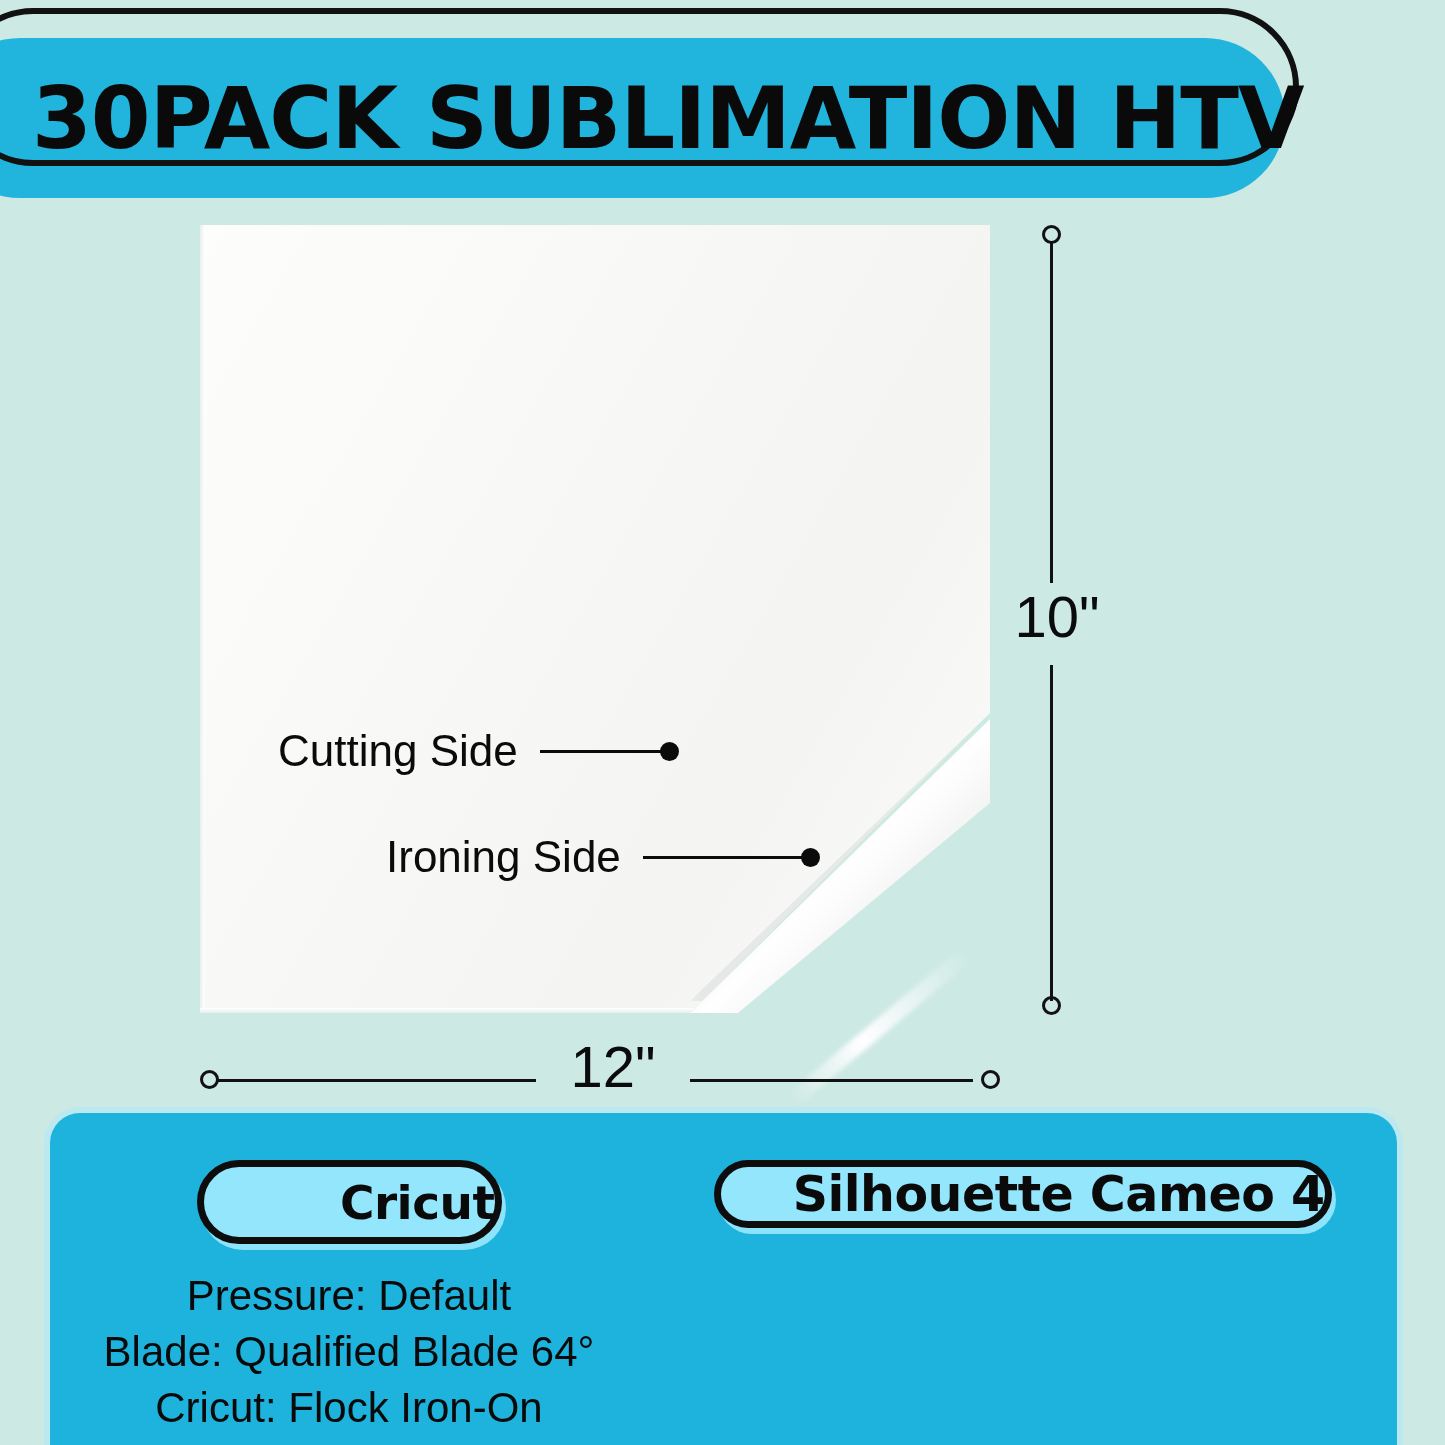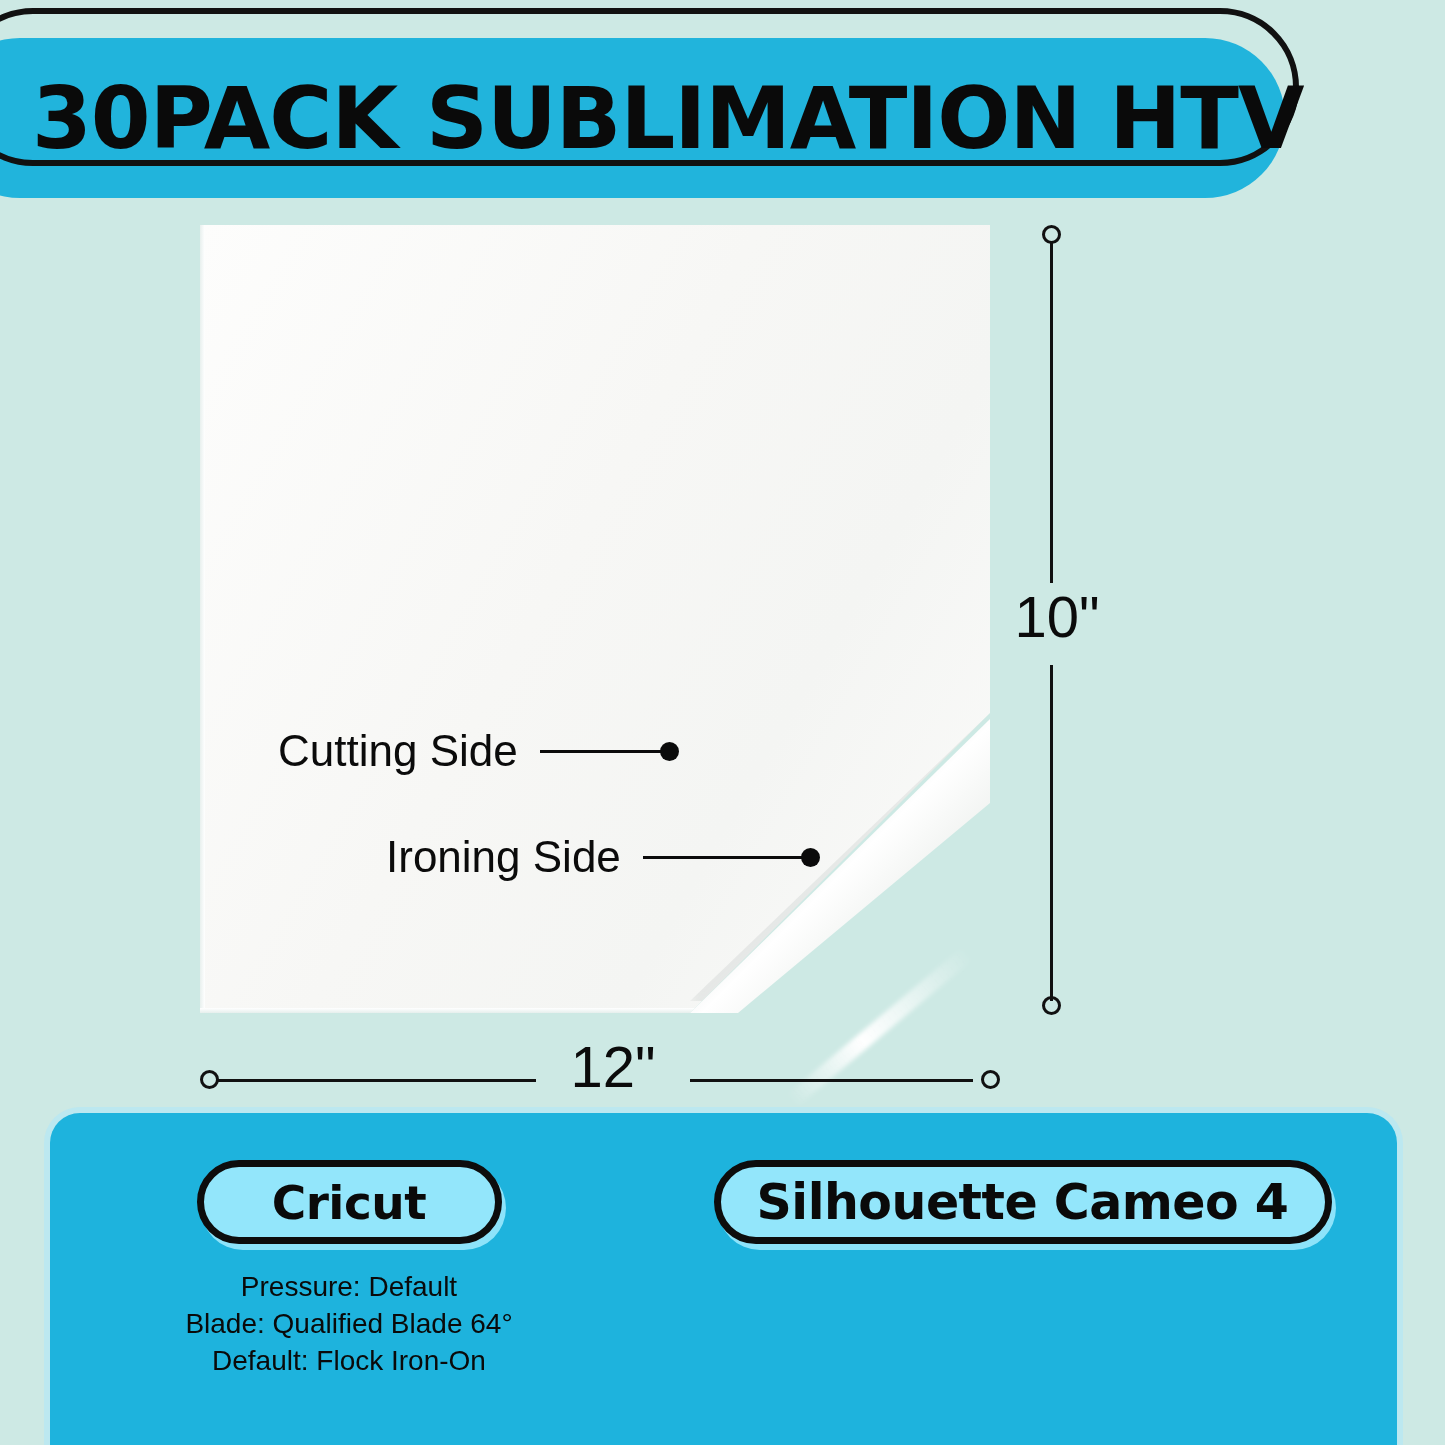--- a/index.html
+++ b/index.html
@@ -279,48 +279,48 @@
     align-items: center;
   }
   .col-cricut { flex: 0 0 598px; }
   .col-silhouette { flex: 1 1 auto; }
 
   .pill {
     position: relative;
     margin-top: 47px;
     display: inline-flex;
     align-items: center;
-    justify-content: center;
+    justify-content: flex-end;
     background: #93e6fb;
     border: 7px solid #0d0d0d;
     border-radius: 60px;
     color: #0a0a0a;
     font-family: "DejaVu Sans", sans-serif;
     font-weight: bold;
     box-sizing: border-box;
     box-shadow: 4px 6px 0 0 rgba(147,230,251,0.95);
   }
   .pill-cricut {
     width: 305px;
     height: 84px;
     font-size: 47px;
     letter-spacing: -0.5px;
   }
   .pill-silhouette {
     width: 618px;
-    height: 84px;
+    height: 68px;
     font-size: 49px;
     letter-spacing: -0.5px;
   }
 
   .spec-list {
     margin-top: 24px;
     text-align: center;
     color: #0a0a0a;
-    font-size: 28px;
+    font-size: 42px;
     line-height: 1.33;
     font-family: "Liberation Sans", sans-serif;
     white-space: nowrap;
   }
   .spec-list .spec-line { display: block; }
   .col-silhouette .spec-list { margin-top: 28px; }
 </style>
 </head>
 <body>
 
@@ -372,21 +372,21 @@
   <div class="panel">
     <div class="panel-cols">
 
       <div class="col col-cricut">
         <div class="pill pill-cricut">
           <span>Cricut</span>
         </div>
         <div class="spec-list">
           <span class="spec-line">Pressure: Default</span>
           <span class="spec-line">Blade: Qualified Blade 64°</span>
-          <span class="spec-line">Default: Flock Iron-On</span>
+          <span class="spec-line">Cricut: Flock Iron-On</span>
         </div>
       </div>
 
       <div class="col col-silhouette">
         <div class="pill pill-silhouette">
           <span>Silhouette Cameo 4</span>
         </div>
       </div>
 
     </div>

